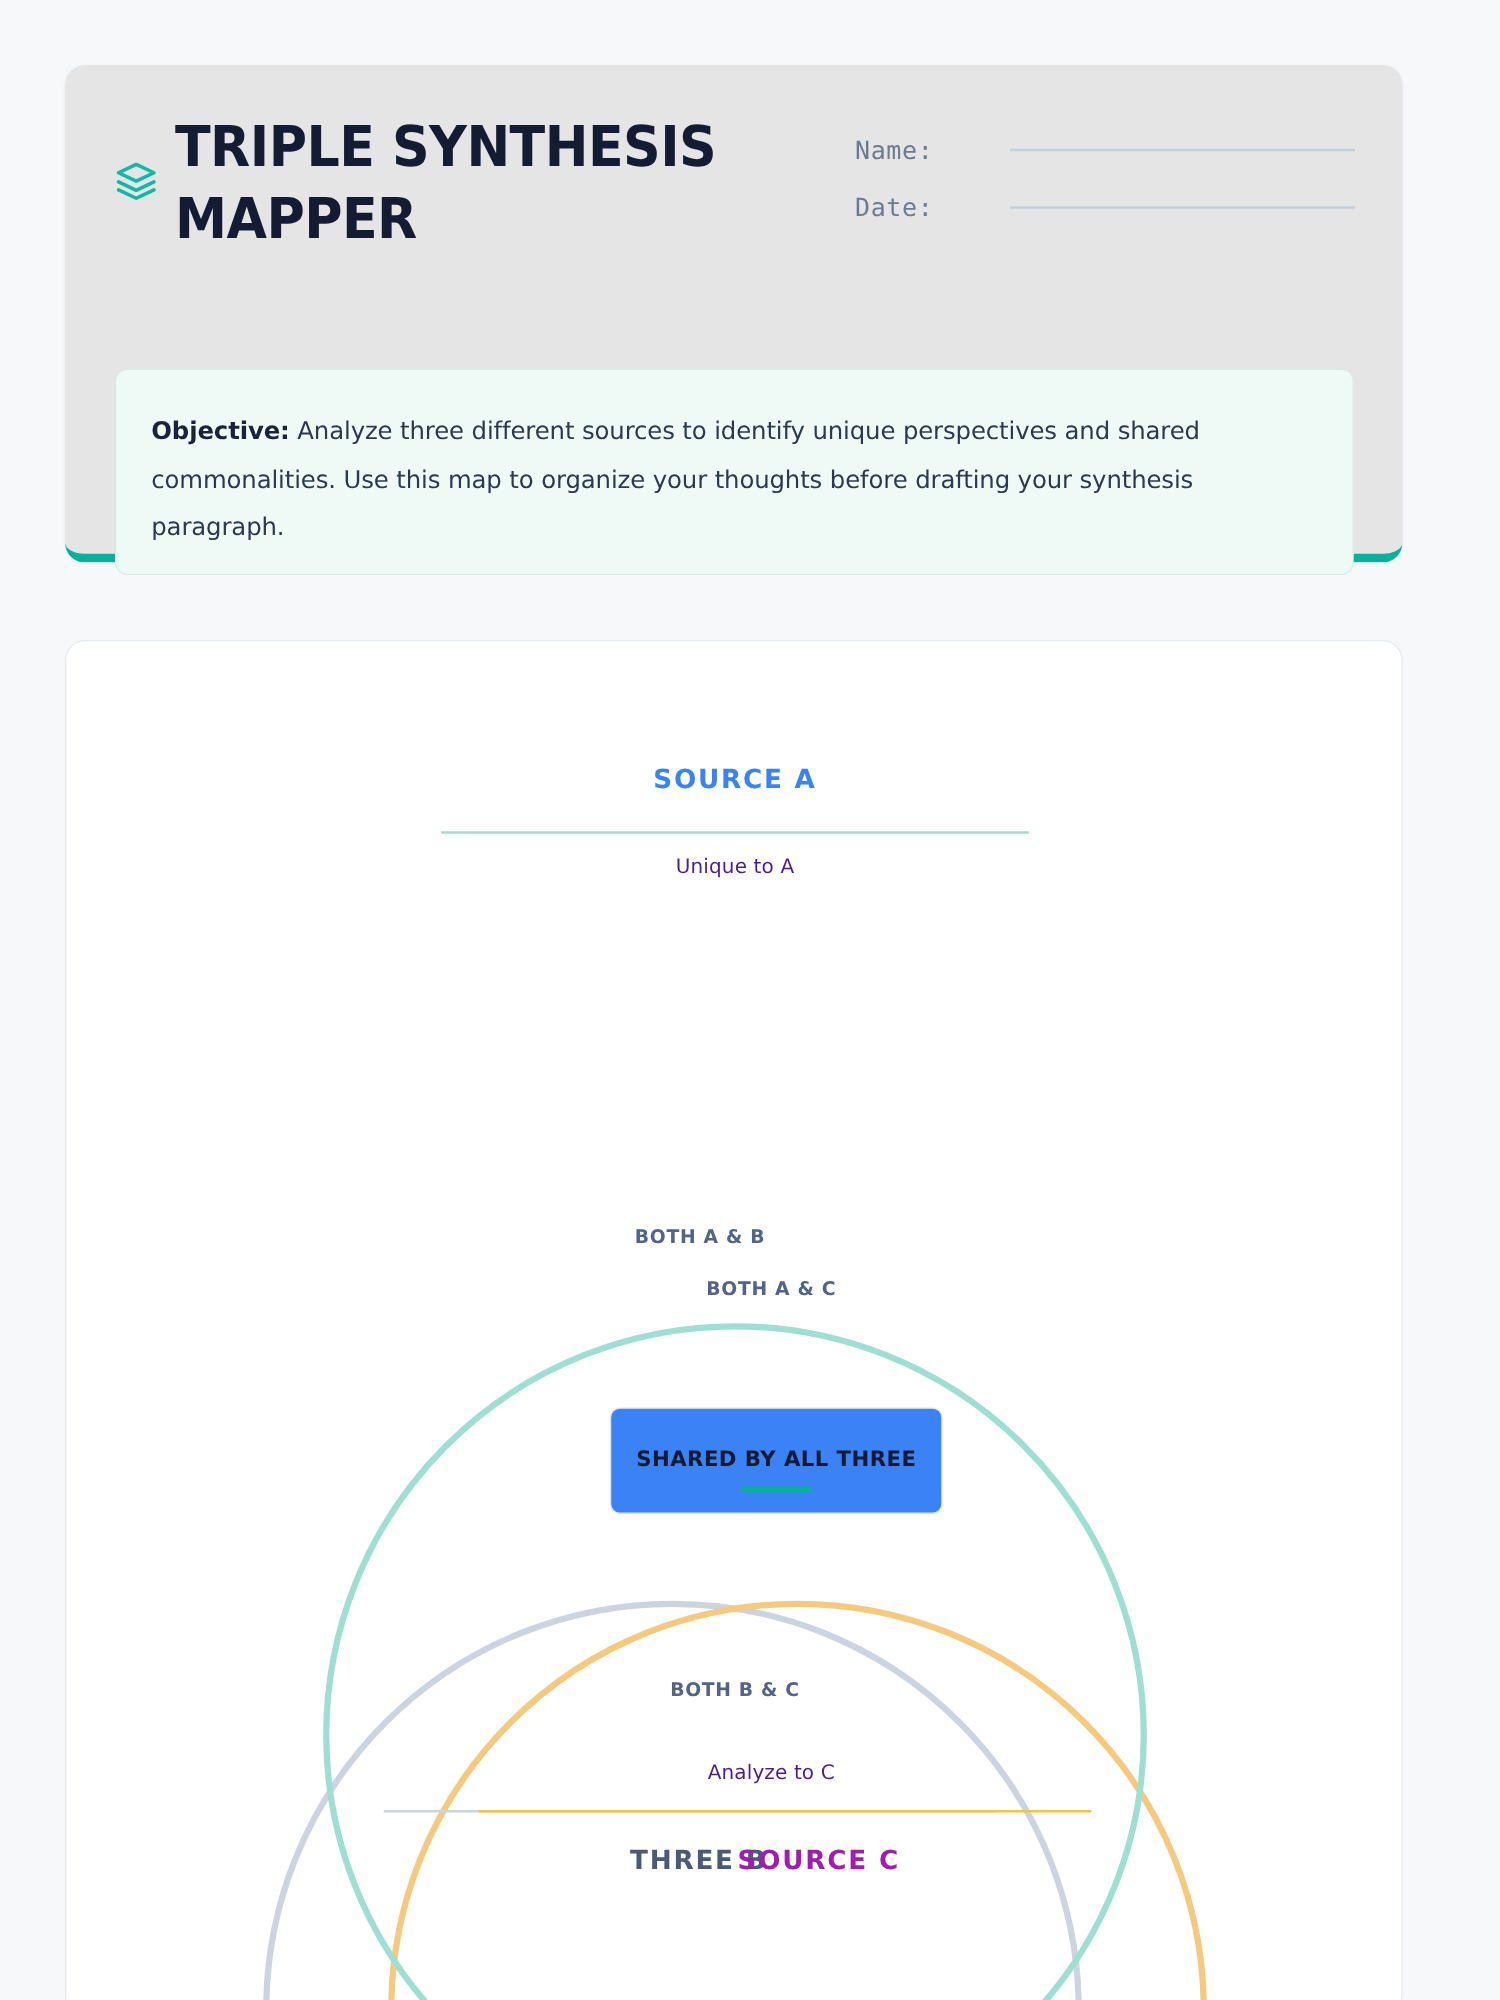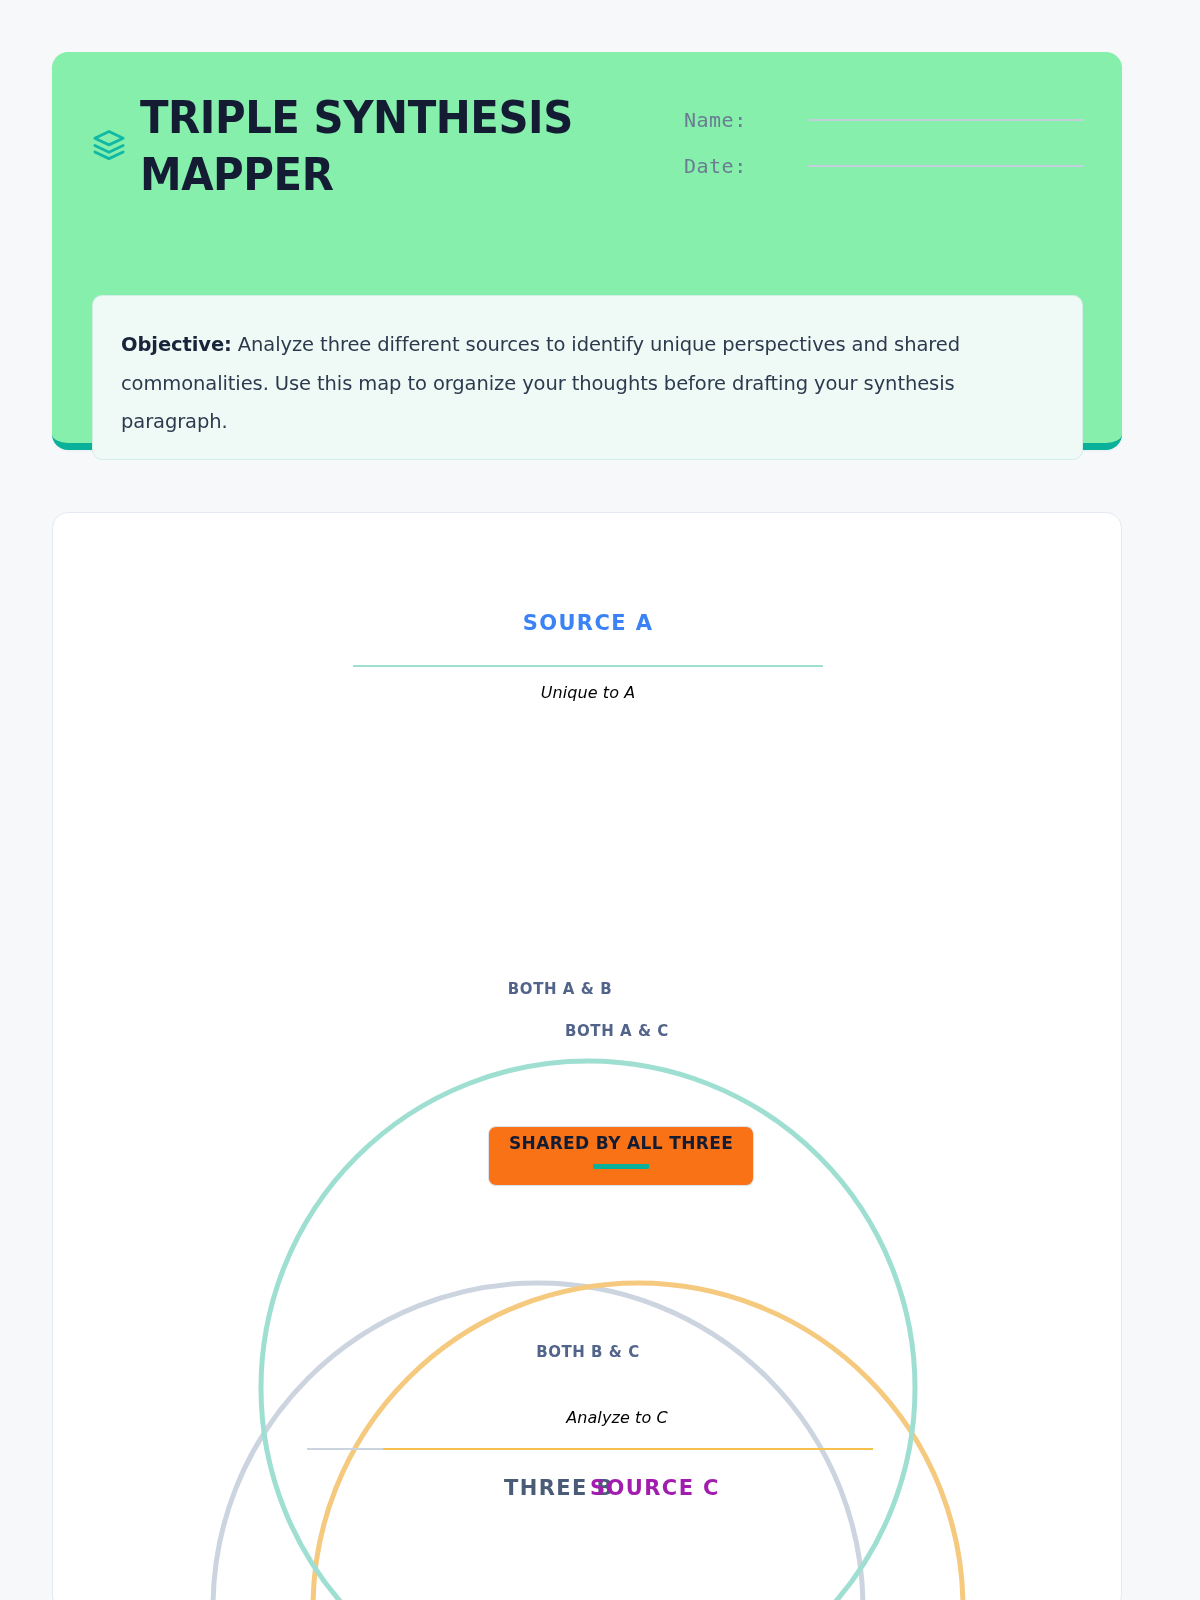--- a/index.html
+++ b/index.html
@@ -15,21 +15,21 @@
     position: relative;
   }
 
   
   .header-card {
     position: absolute;
     left: 52px;
     top: 52px;
     width: 1070px;
     height: 398px;
-    background: #86efac;
+    background: #e5e5e5;
     border-radius: 16px;
     border-bottom: 7px solid #09b09a;
     box-shadow: 0 1px 3px rgba(30,50,80,0.05);
     box-sizing: border-box;
   }
   .header-top {
     position: absolute;
     left: 0; top: 0; right: 0;
     height: 180px;
   }
@@ -148,45 +148,44 @@
     font-size: 21px;
     font-weight: 700;
     letter-spacing: 1.4px;
   }
   .src-a { color: #3b82f6; }
   .src-b { color: #4a5b77; }
   .src-c { color: #a21caf; }
 
   .hint {
     font-size: 16px;
-    font-style: italic;
-    color: #000000;
+    color: #4c1d95;
     letter-spacing: 0.1px;
   }
   .overlap {
     font-size: 15px;
     font-weight: 700;
     letter-spacing: 0.55px;
     color: #53648a;
   }
 
   .divider {
     position: absolute;
     height: 0;
     border-top: 2px solid #9fdfd2;
   }
   .divider.gray { border-top-color: #ccd4e0; }
   .divider.orange { border-top-color: #f5c04e; }
 
   .center-box {
     position: absolute;
-    background: #f97316;
+    background: #3b82f6;
     border: 1px solid #dde4ee;
     border-radius: 8px;
-    padding: 6px 20px 16px 20px;
+    padding: 31px 20px 16px 20px;
     text-align: center;
     box-shadow: 0 1px 2px rgba(25,45,75,0.04);
   }
   .center-box .cb-text {
     font-family: "DejaVu Sans", sans-serif;
     font-size: 17px;
     font-weight: 700;
     letter-spacing: 0.35px;
     color: #131c33;
     white-space: nowrap;

